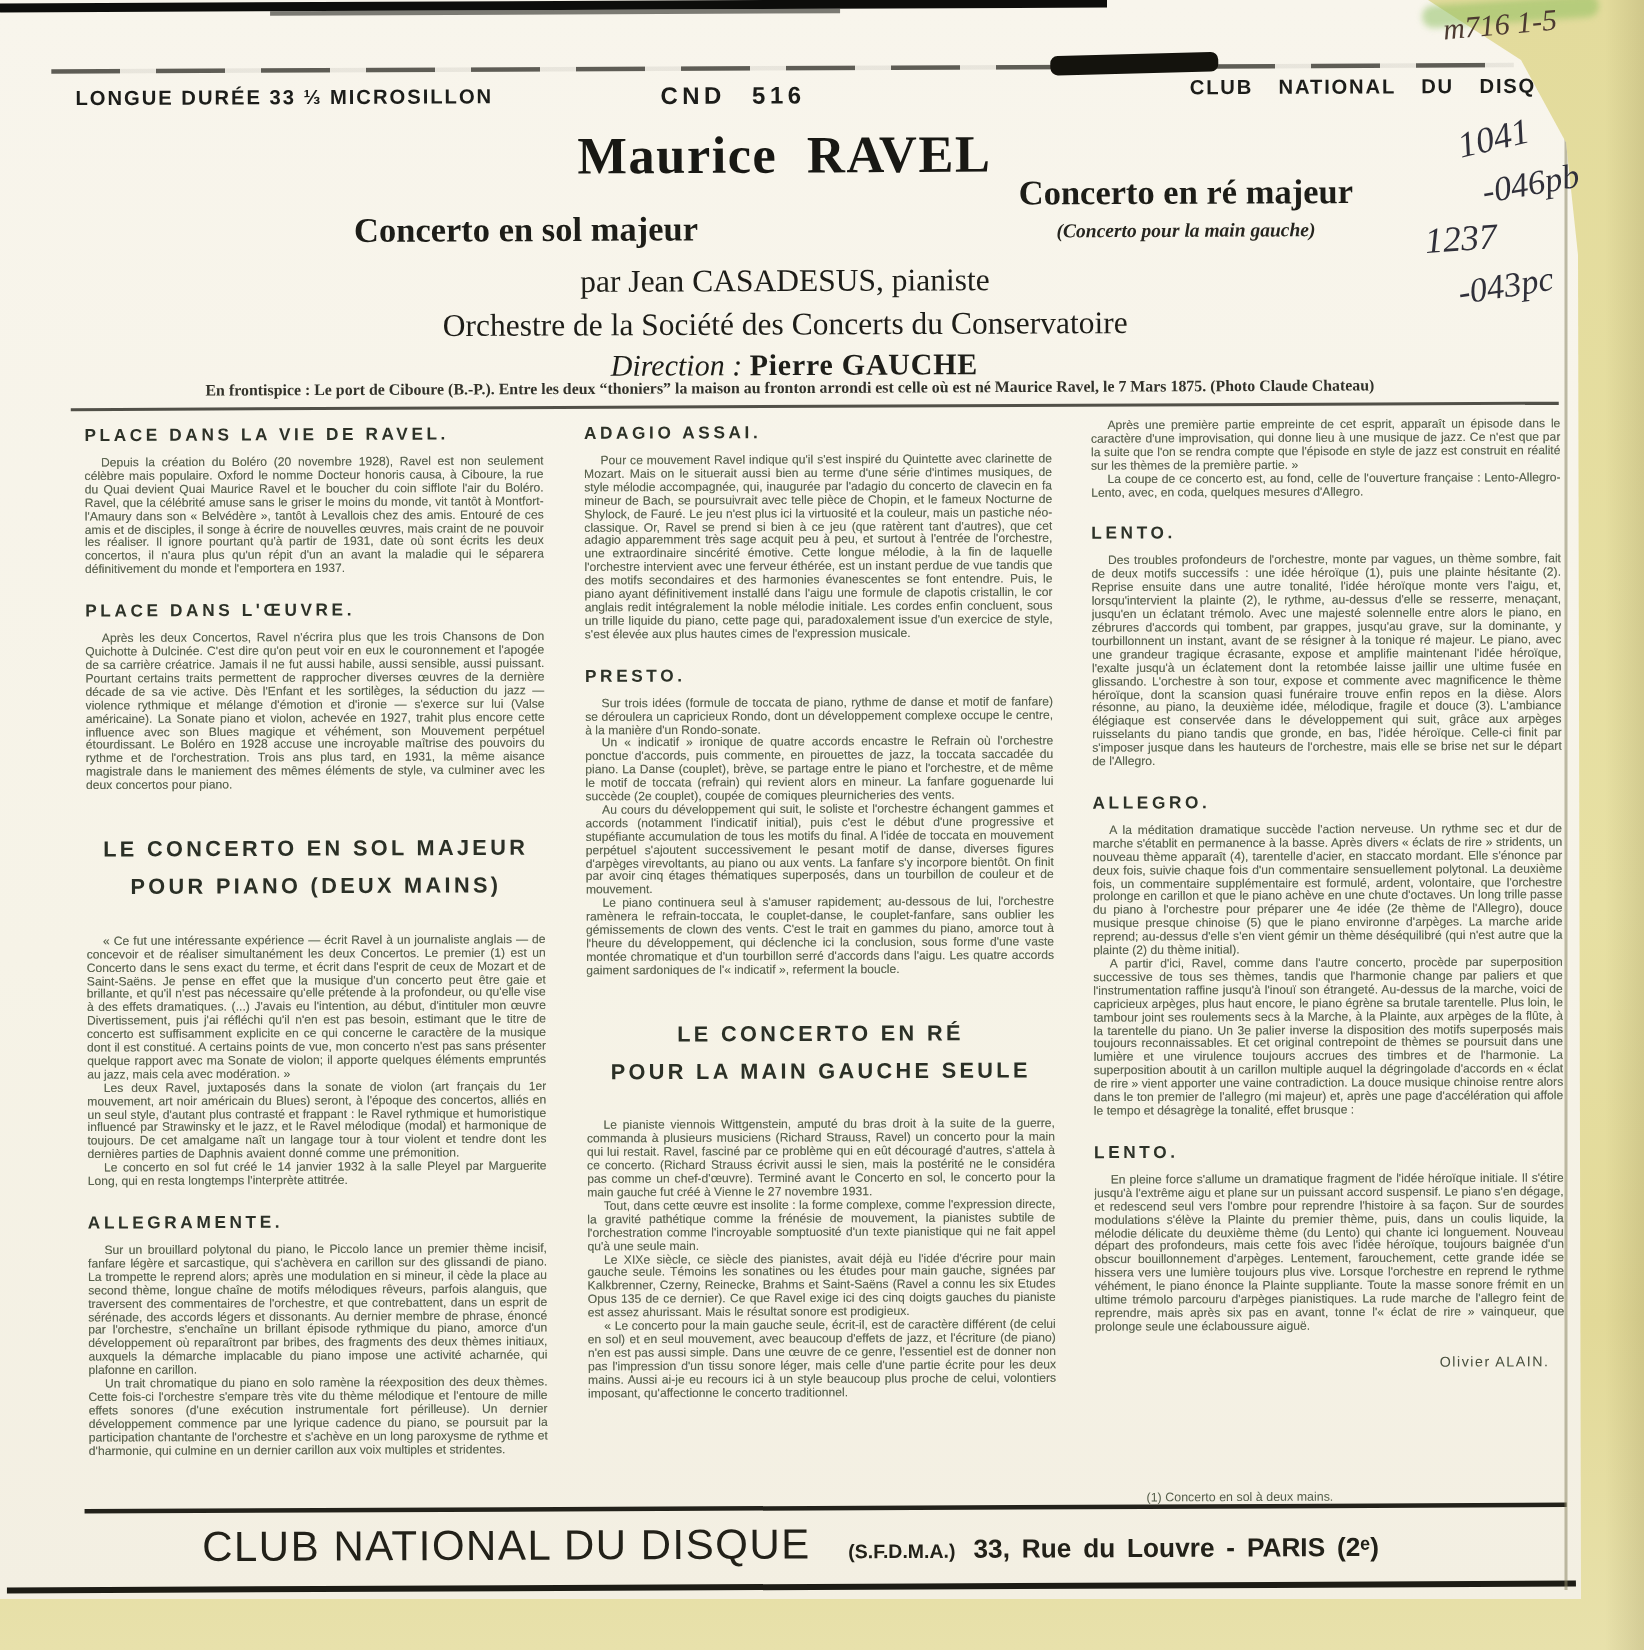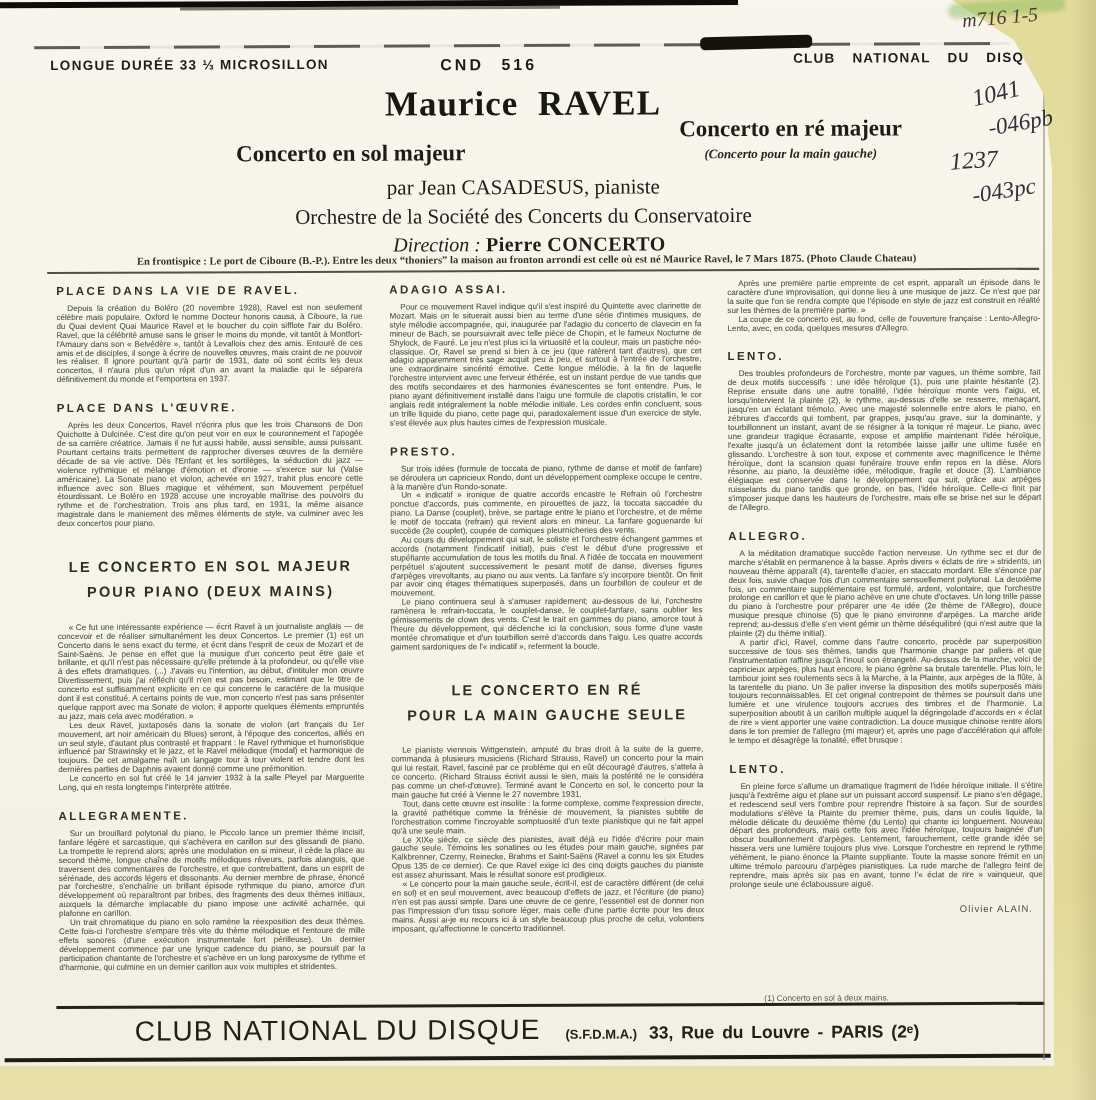--- a/index.html
+++ b/index.html
@@ -89,21 +89,21 @@
       <div class="hdr hdr-right">CLUB NATIONAL DU DISQUE</div>
 
       <div class="composer">Maurice RAVEL</div>
       <div class="work-left">Concerto en sol majeur</div>
       <div class="work-right">Concerto en ré majeur</div>
       <div class="work-right-sub">(Concerto pour la main gauche)</div>
       <div class="perf-line pianist">par Jean CASADESUS, pianiste</div>
       <div class="perf-line orch">Orchestre de la Société des Concerts du Conservatoire</div>
       <div class="perf-line direction">
         <span class="lbl">Direction :</span>
-        <span class="cond">Pierre CONCERTO</span>
+        <span class="cond">Pierre GAUCHE</span>
       </div>
       <div class="caption">En frontispice : Le port de Ciboure (B.-P.). Entre les deux “thoniers” la maison au fronton arrondi est celle où est né Maurice Ravel, le 7 Mars 1875. (Photo Claude Chateau)</div>
       <div class="rule-caption"></div>
 
       <div class="col" id="col1">
         <div class="shead first">PLACE DANS LA VIE DE RAVEL.</div>
         <p class="p">Depuis la création du Boléro (20 novembre 1928), Ravel est non seulement célèbre mais populaire. Oxford le nomme Docteur honoris causa, à Ciboure, la rue du Quai devient Quai Maurice Ravel et le boucher du coin sifflote l'air du Boléro. Ravel, que la célébrité amuse sans le griser le moins du monde, vit tantôt à Montfort-l'Amaury dans son « Belvédère », tantôt à Levallois chez des amis. Entouré de ces amis et de disciples, il songe à écrire de nouvelles œuvres, mais craint de ne pouvoir les réaliser. Il ignore pourtant qu'à partir de 1931, date où sont écrits les deux concertos, il n'aura plus qu'un répit d'un an avant la maladie qui le séparera définitivement du monde et l'emportera en 1937.</p>
         <div class="shead">PLACE DANS L'ŒUVRE.</div>
         <p class="p">Après les deux Concertos, Ravel n'écrira plus que les trois Chansons de Don Quichotte à Dulcinée. C'est dire qu'on peut voir en eux le couronnement et l'apogée de sa carrière créatrice. Jamais il ne fut aussi habile, aussi sensible, aussi puissant. Pourtant certains traits permettent de rapprocher diverses œuvres de la dernière décade de sa vie active. Dès l'Enfant et les sortilèges, la séduction du jazz — violence rythmique et mélange d'émotion et d'ironie — s'exerce sur lui (Valse américaine). La Sonate piano et violon, achevée en 1927, trahit plus encore cette influence avec son Blues magique et véhément, son Mouvement perpétuel étourdissant. Le Boléro en 1928 accuse une incroyable maîtrise des pouvoirs du rythme et de l'orchestration. Trois ans plus tard, en 1931, la même aisance magistrale dans le maniement des mêmes éléments de style, va culminer avec les deux concertos pour piano.</p>
         <div class="bighead">

